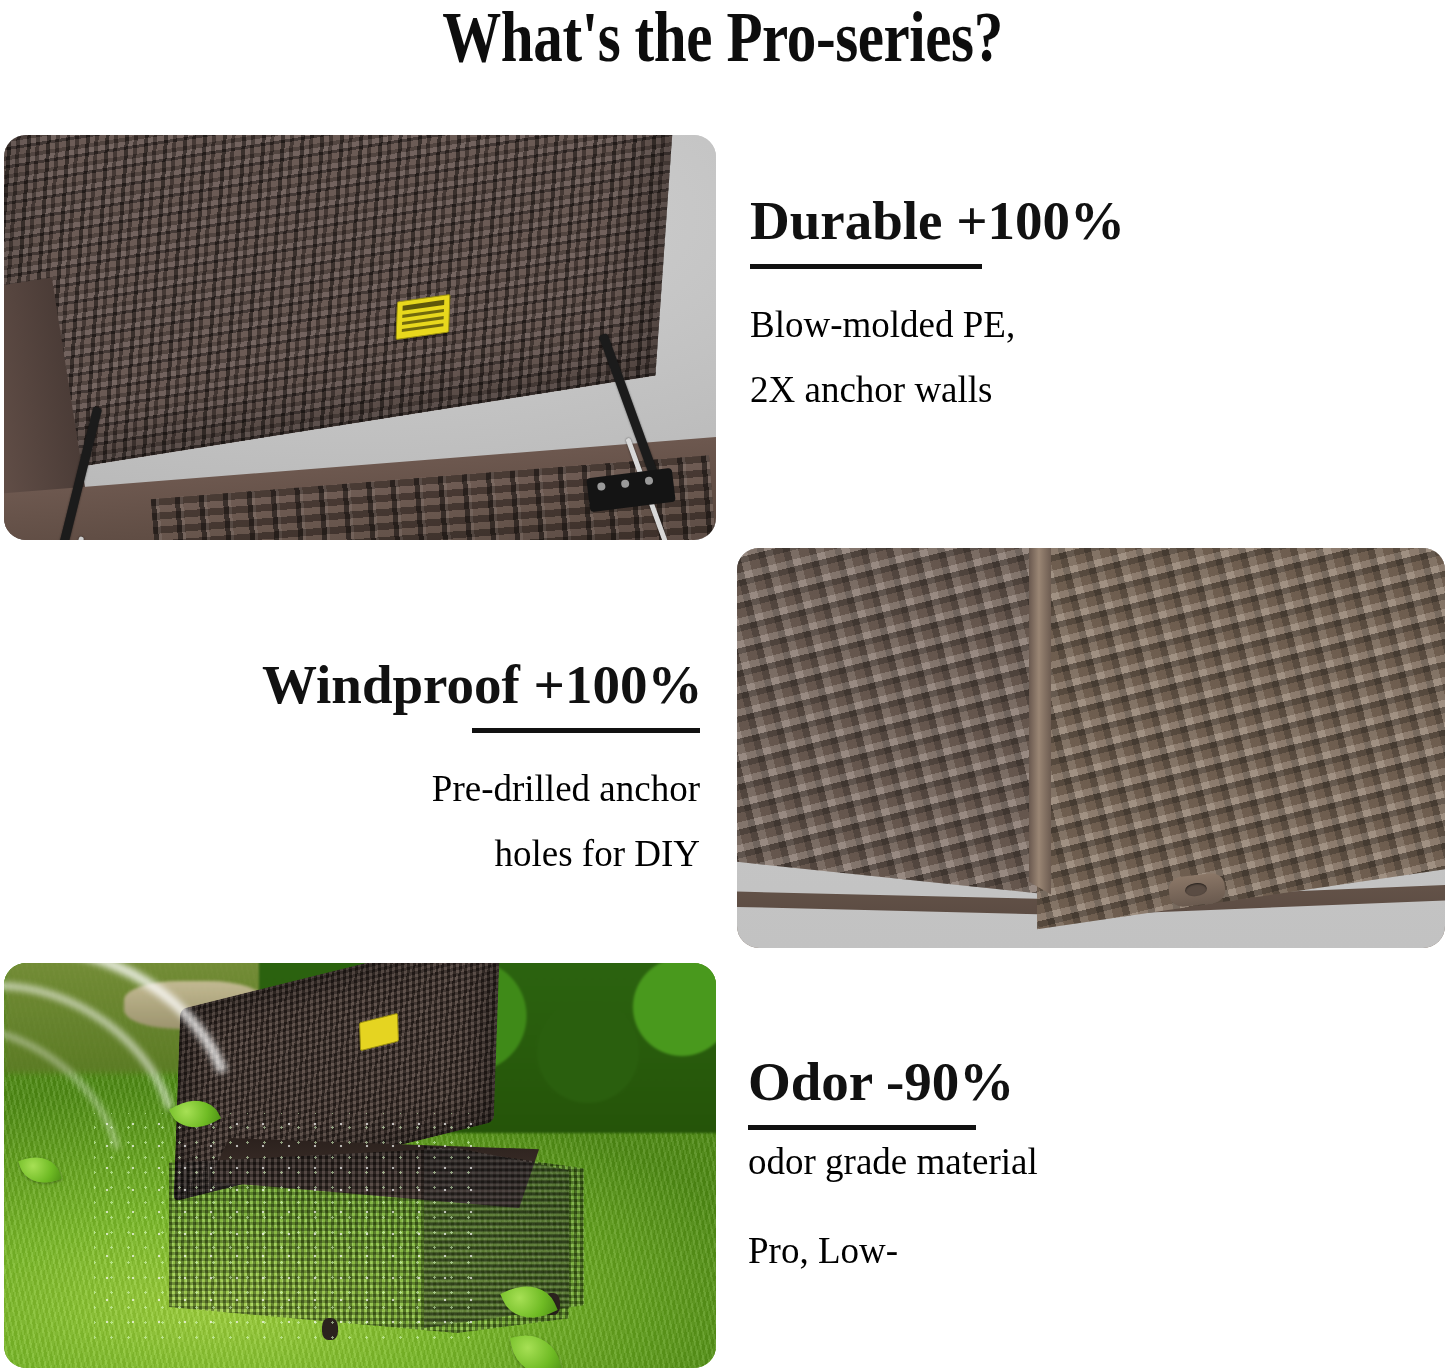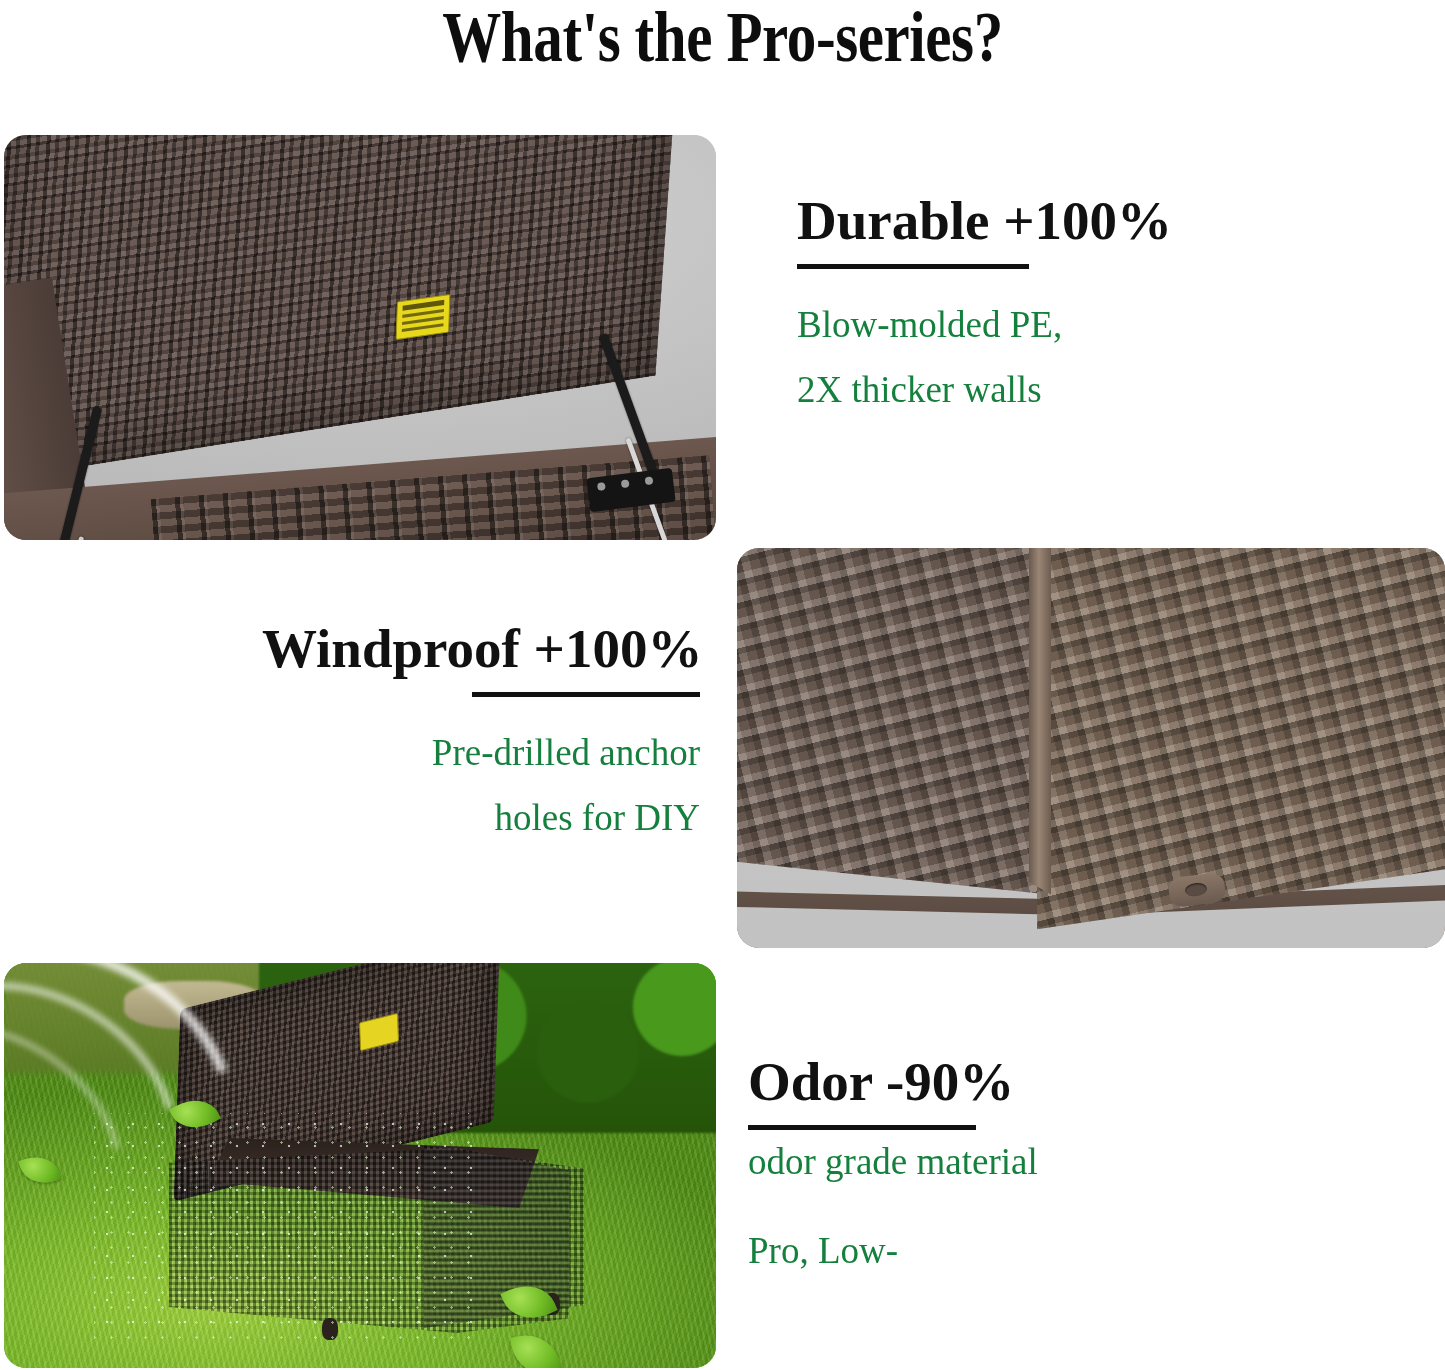--- a/index.html
+++ b/index.html
@@ -242,30 +242,30 @@
     line-height:1.05;
     white-space:nowrap;
   }
   .f-rule{
     height:5px;background:#111111;margin-top:14px;
   }
   .f-body{
     font-family:"Liberation Serif", serif;
     font-weight:normal;
     font-size:37px;
-    color:#15803d;
+    color:#000000;
     line-height:1.75;
     margin-top:24px;
     white-space:nowrap;
   }
 
-  #feature-durable{left:750px;top:192px;text-align:left;margin-left:47px;}
+  #feature-durable{left:750px;top:192px;text-align:left;}
   #feature-durable .f-rule{width:232px;}
 
-  #feature-windproof{left:262px;top:620px;text-align:right;width:438px;}
+  #feature-windproof{left:262px;top:656px;text-align:right;width:438px;}
   #feature-windproof .f-rule{width:228px;margin-left:auto;}
 
   #feature-odor{left:748px;top:1053px;text-align:left;}
   #feature-odor .f-rule{width:228px;}
 </style>
 </head>
 <body>
 
 <div class="page">
 
@@ -292,21 +292,21 @@
         <i></i>
         <i></i>
         <i></i>
       </div>
   </div>
 
   <div class="feature" id="feature-durable">
     <div class="f-head">Durable +100%</div>
     <div class="f-rule"></div>
     <div class="f-body">Blow-molded PE,</div>
-    <div class="f-body" style="margin-top:0">2X thicker walls</div>
+    <div class="f-body" style="margin-top:0">2X anchor walls</div>
   </div>
 
   <div class="panel" id="panel-corner">
     <div class="corner-bg"></div>
     <div class="base-lip"></div>
     <div class="face face-left"></div>
     <div class="face face-right"></div>
     <div class="corner-ridge"></div>
     <div class="anchor-tab"></div>
   </div>

